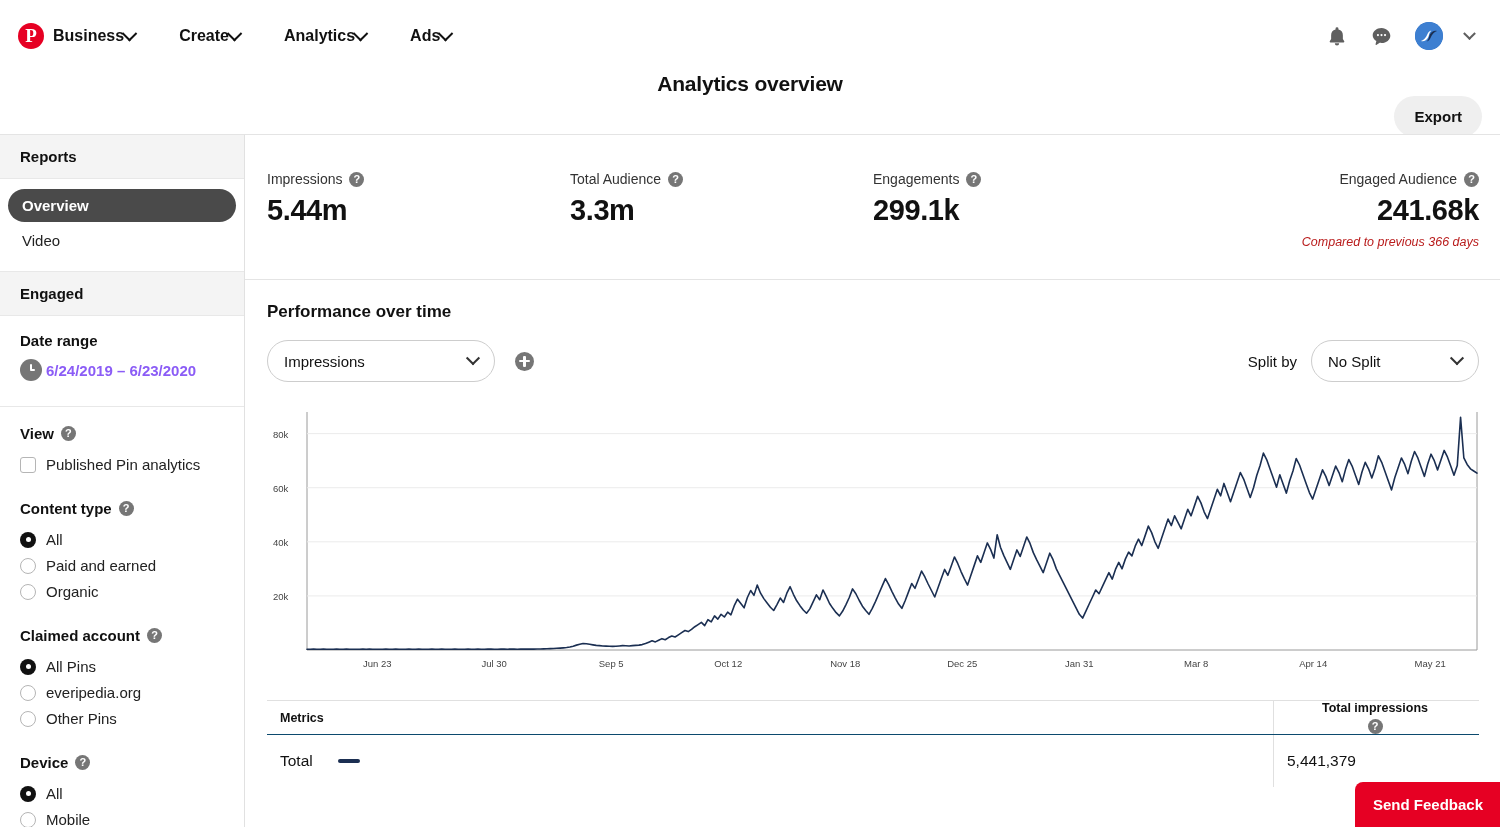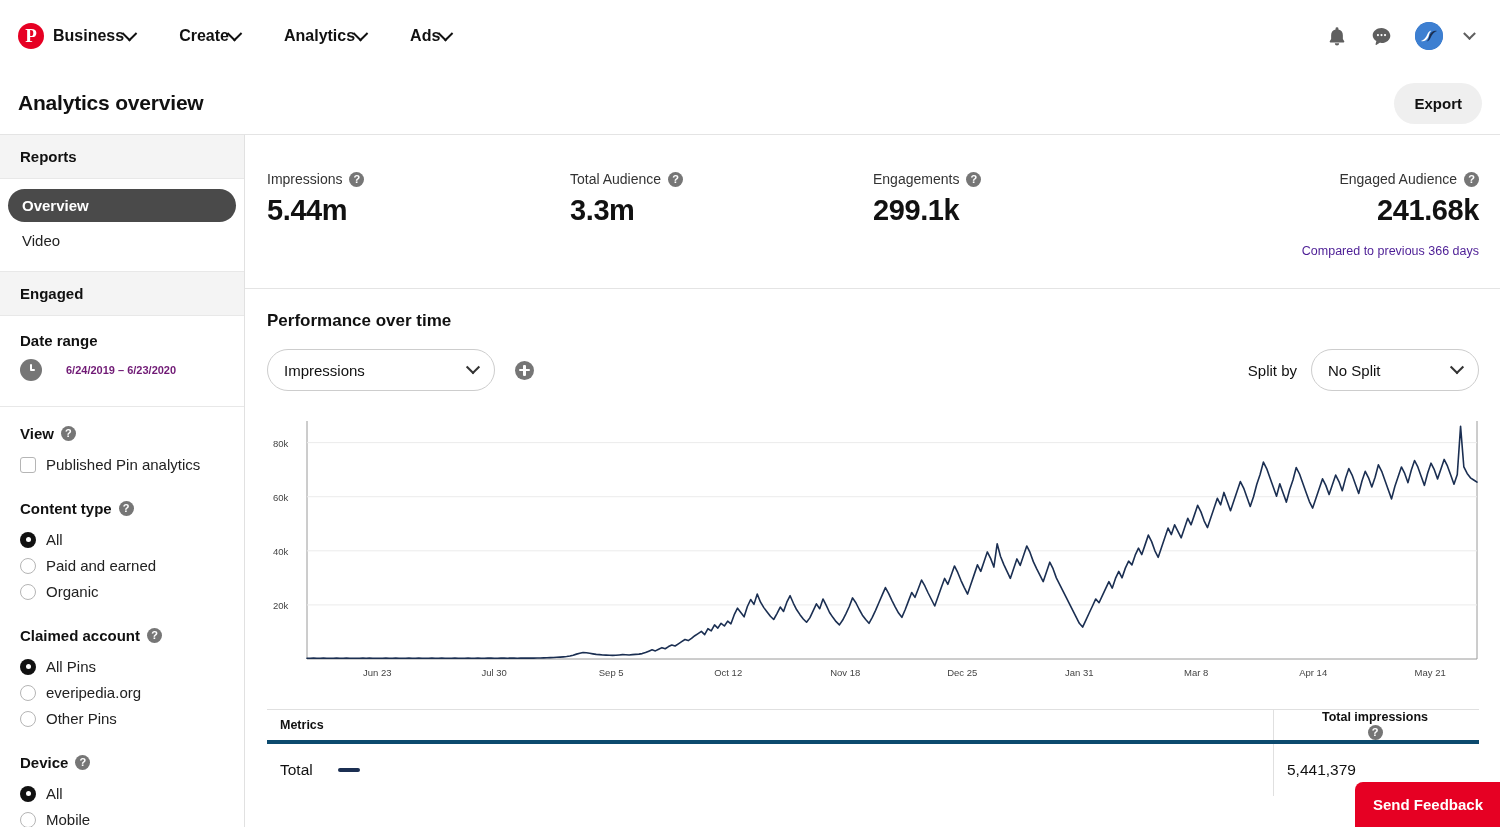--- a/index.html
+++ b/index.html
@@ -53,21 +53,21 @@
   .avatar svg { display:block; }
   .chev-sm {
     width: 9px; height: 9px;
     border-right: 2px solid #5f5f5f; border-bottom: 2px solid #5f5f5f;
     transform: rotate(45deg) translate(-2px,-2px);
   }
 
   
   .titlebar {
     height: 62px; display: flex; align-items: center;
-    padding: 0 18px 0 18px; background: #fff;
+    padding: 0 18px 0 18px; background: #fff; flex-direction: column;
   }
   .page-title { font-size: 21px; font-weight: bold; letter-spacing: -0.2px; }
   .export-btn {
     margin-left: auto;
     background: #efefef; color: #111; border: none;
     border-radius: 22px; padding: 12px 20px;
     font-size: 15px; font-weight: bold; cursor: pointer;
     font-family: "Liberation Sans", sans-serif;
   }
 
@@ -101,22 +101,22 @@
   }
   .qmark {
     width: 15px; height: 15px; border-radius: 50%;
     background: #767676; color: #fff;
     font-size: 11px; font-weight: bold;
     display: inline-flex; align-items: center; justify-content: center;
     line-height: 1; cursor: pointer;
     font-family: "Liberation Sans", sans-serif;
   }
   .daterange {
-    display: flex; align-items: center; gap: 24px;
-    font-size: 11px; font-weight: bold; color: #701a75; cursor: pointer;
+    display: flex; align-items: center; gap: 4px;
+    font-size: 15px; font-weight: bold; color: #8b5cf6; cursor: pointer;
   }
   .clock {
     width: 22px; height: 22px; border-radius: 50%;
     background: #767676; position: relative; flex: none;
   }
   .clock::before, .clock::after {
     content:''; position: absolute; background: #fff; border-radius: 1px;
   }
   .clock::before { width: 2px; height: 6px; left: 10px; top: 5px; }
   .clock::after  { width: 5px; height: 2px; left: 10px; top: 10px; }
@@ -149,21 +149,21 @@
     border-bottom: 1px solid #e4e4e4;
   }
   .metric { flex: 1; }
   .metric.right { text-align: right; }
   .metric-label {
     font-size: 14px; color: #333;
     display: flex; align-items: center; gap: 7px; margin-bottom: 7px;
   }
   .metric.right .metric-label { justify-content: flex-end; }
   .metric-value { font-size: 29px; font-weight: bold; letter-spacing: -0.4px; }
-  .metric-sub { font-size: 12.5px; color: #4c1d95; margin-top: 17px; }
+  .metric-sub { font-size: 12.5px; color: #b91c1c; margin-top: 8px; font-style: italic; }
 
   
   .chart-sec { padding: 22px 22px 0 22px; }
   .chart-head { font-size: 17px; font-weight: bold; margin-bottom: 18px; }
   .ctrl-row { display: flex; align-items: center; }
   .select-box {
     border: 1px solid #cdcdcd; border-radius: 22px;
     height: 42px; display: flex; align-items: center;
     padding: 0 16px; font-size: 15px; color: #111;
     background: #fff; cursor: pointer; min-width: 228px;
@@ -191,21 +191,21 @@
   .select-box.split { min-width: 168px; }
 
   .plot-wrap { margin-top: 22px; position: relative; }
   .plot-wrap svg { display: block; }
 
   
   .mtable { margin-top: 14px; border-top: 1px solid #e0e0e0; }
   .mt-head, .mt-body {
     display: flex; align-items: center;
   }
-  .mt-head { border-bottom: 4px solid #0c4a6e; height: 34px; }
+  .mt-head { border-bottom: 1px solid #0c4a6e; height: 34px; }
   .mt-body { height: 52px; }
   .mt-c1 { flex: 1; padding-left: 13px; border-right: 1px solid #e0e0e0; height: 100%; display: flex; align-items: center; }
   .mt-c2 { width: 205px; padding-left: 13px; height: 100%; display: flex; align-items: center; }
   .mt-head .mt-c1, .mt-head .mt-c2 { font-size: 12.5px; font-weight: bold; color: #111; }
   .mt-head .mt-c2 { justify-content: space-between; padding-right: 16px; flex-direction: column; }
   .mt-body .mt-c1 { font-size: 15.5px; color: #111; gap: 25px; text-align: center; }
   .mt-body .mt-c2 { font-size: 15.5px; color: #111; }
   .legend-line { width: 22px; height: 4px; background: #1b2f52; border-radius: 2px; }
 
   .feedback-btn {

